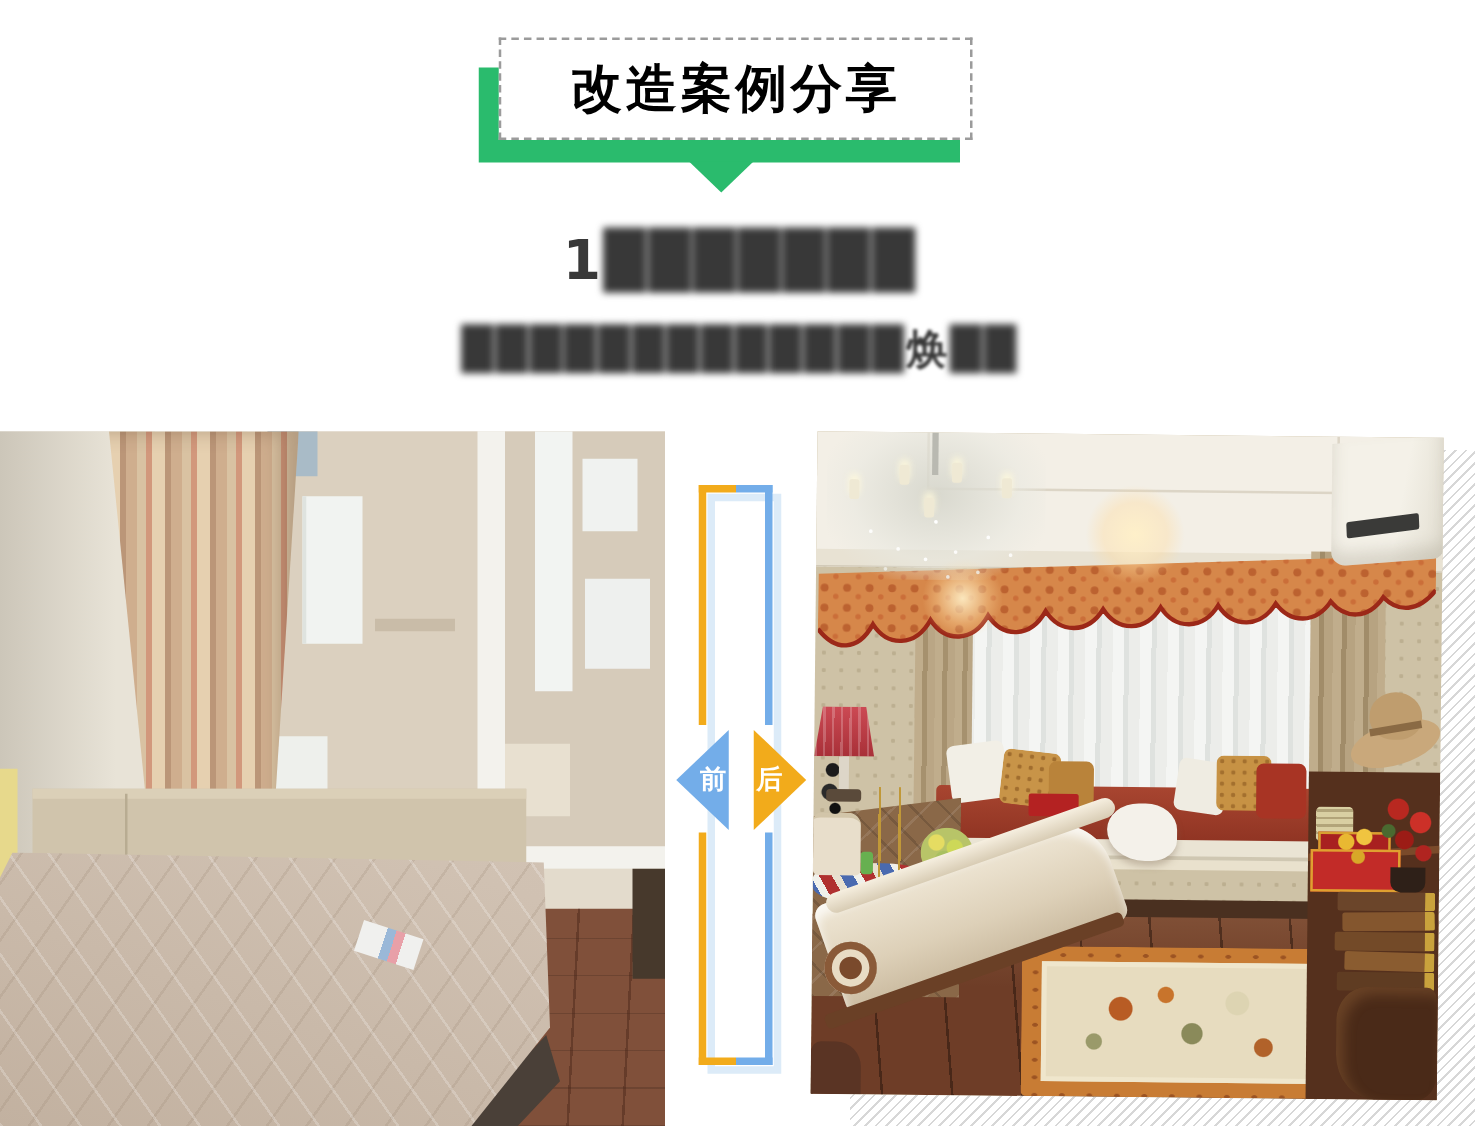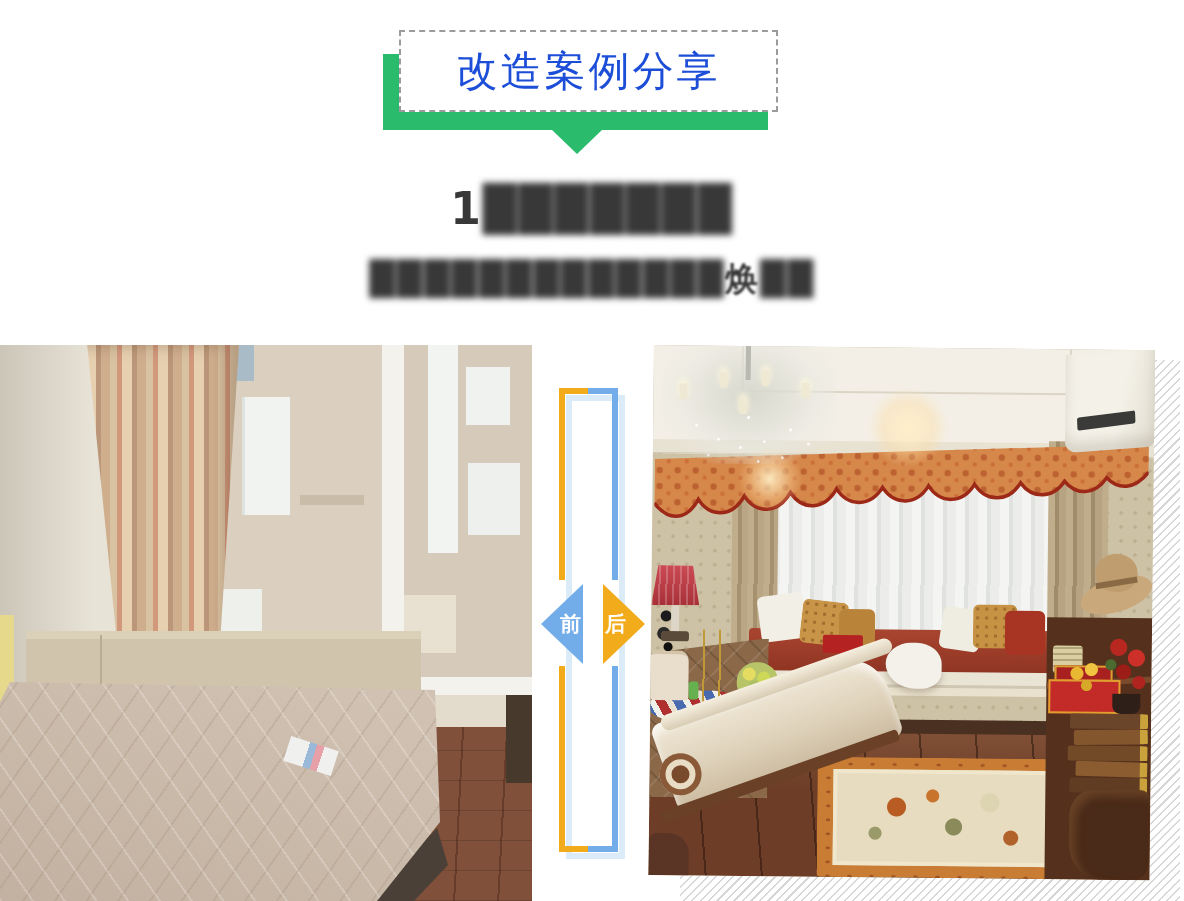--- a/index.html
+++ b/index.html
@@ -5,21 +5,21 @@
   html,body{margin:0;padding:0;background:#fff;}
   *{box-sizing:border-box;}
   body{font-family:"DejaVu Sans",sans-serif;}
   .stage{position:relative;width:1184px;height:901px;margin:0 auto;background:#fff;overflow:hidden;}
   .abs{position:absolute;}
 
   
   .ribbon{left:383px;top:54px;width:385px;height:76px;background:#2abb6d;}
   .ribbon-notch{left:551px;top:129px;width:0;height:0;border-left:26px solid transparent;border-right:26px solid transparent;border-top:25px solid #2abb6d;}
   .title-box{left:399px;top:30px;width:379px;height:82px;background:#fff;border:2px dashed #9b9b9b;display:flex;align-items:center;justify-content:center;}
-  .title-box h1{margin:0;font-size:41px;font-weight:400;letter-spacing:3px;color:#1d4ed8;}
+  .title-box h1{margin:0;font-size:41px;font-weight:700;letter-spacing:3px;color:#000000;}
 
   
   .hl1{left:0;top:183px;width:1184px;text-align:center;font-size:44px;font-weight:800;color:#383838;letter-spacing:2px;}
   .hl2{left:0;top:257px;width:1184px;text-align:center;font-size:33px;font-weight:700;color:#383838;letter-spacing:2px;}
   .rdt{filter:blur(3px);}
   .semi{filter:blur(1.3px);}
 
   
   .div-shadow{left:566px;top:395px;width:59px;height:464px;border:6px solid #dcebf8;}
   .div-frame{left:559px;top:388px;width:59px;height:464px;}

